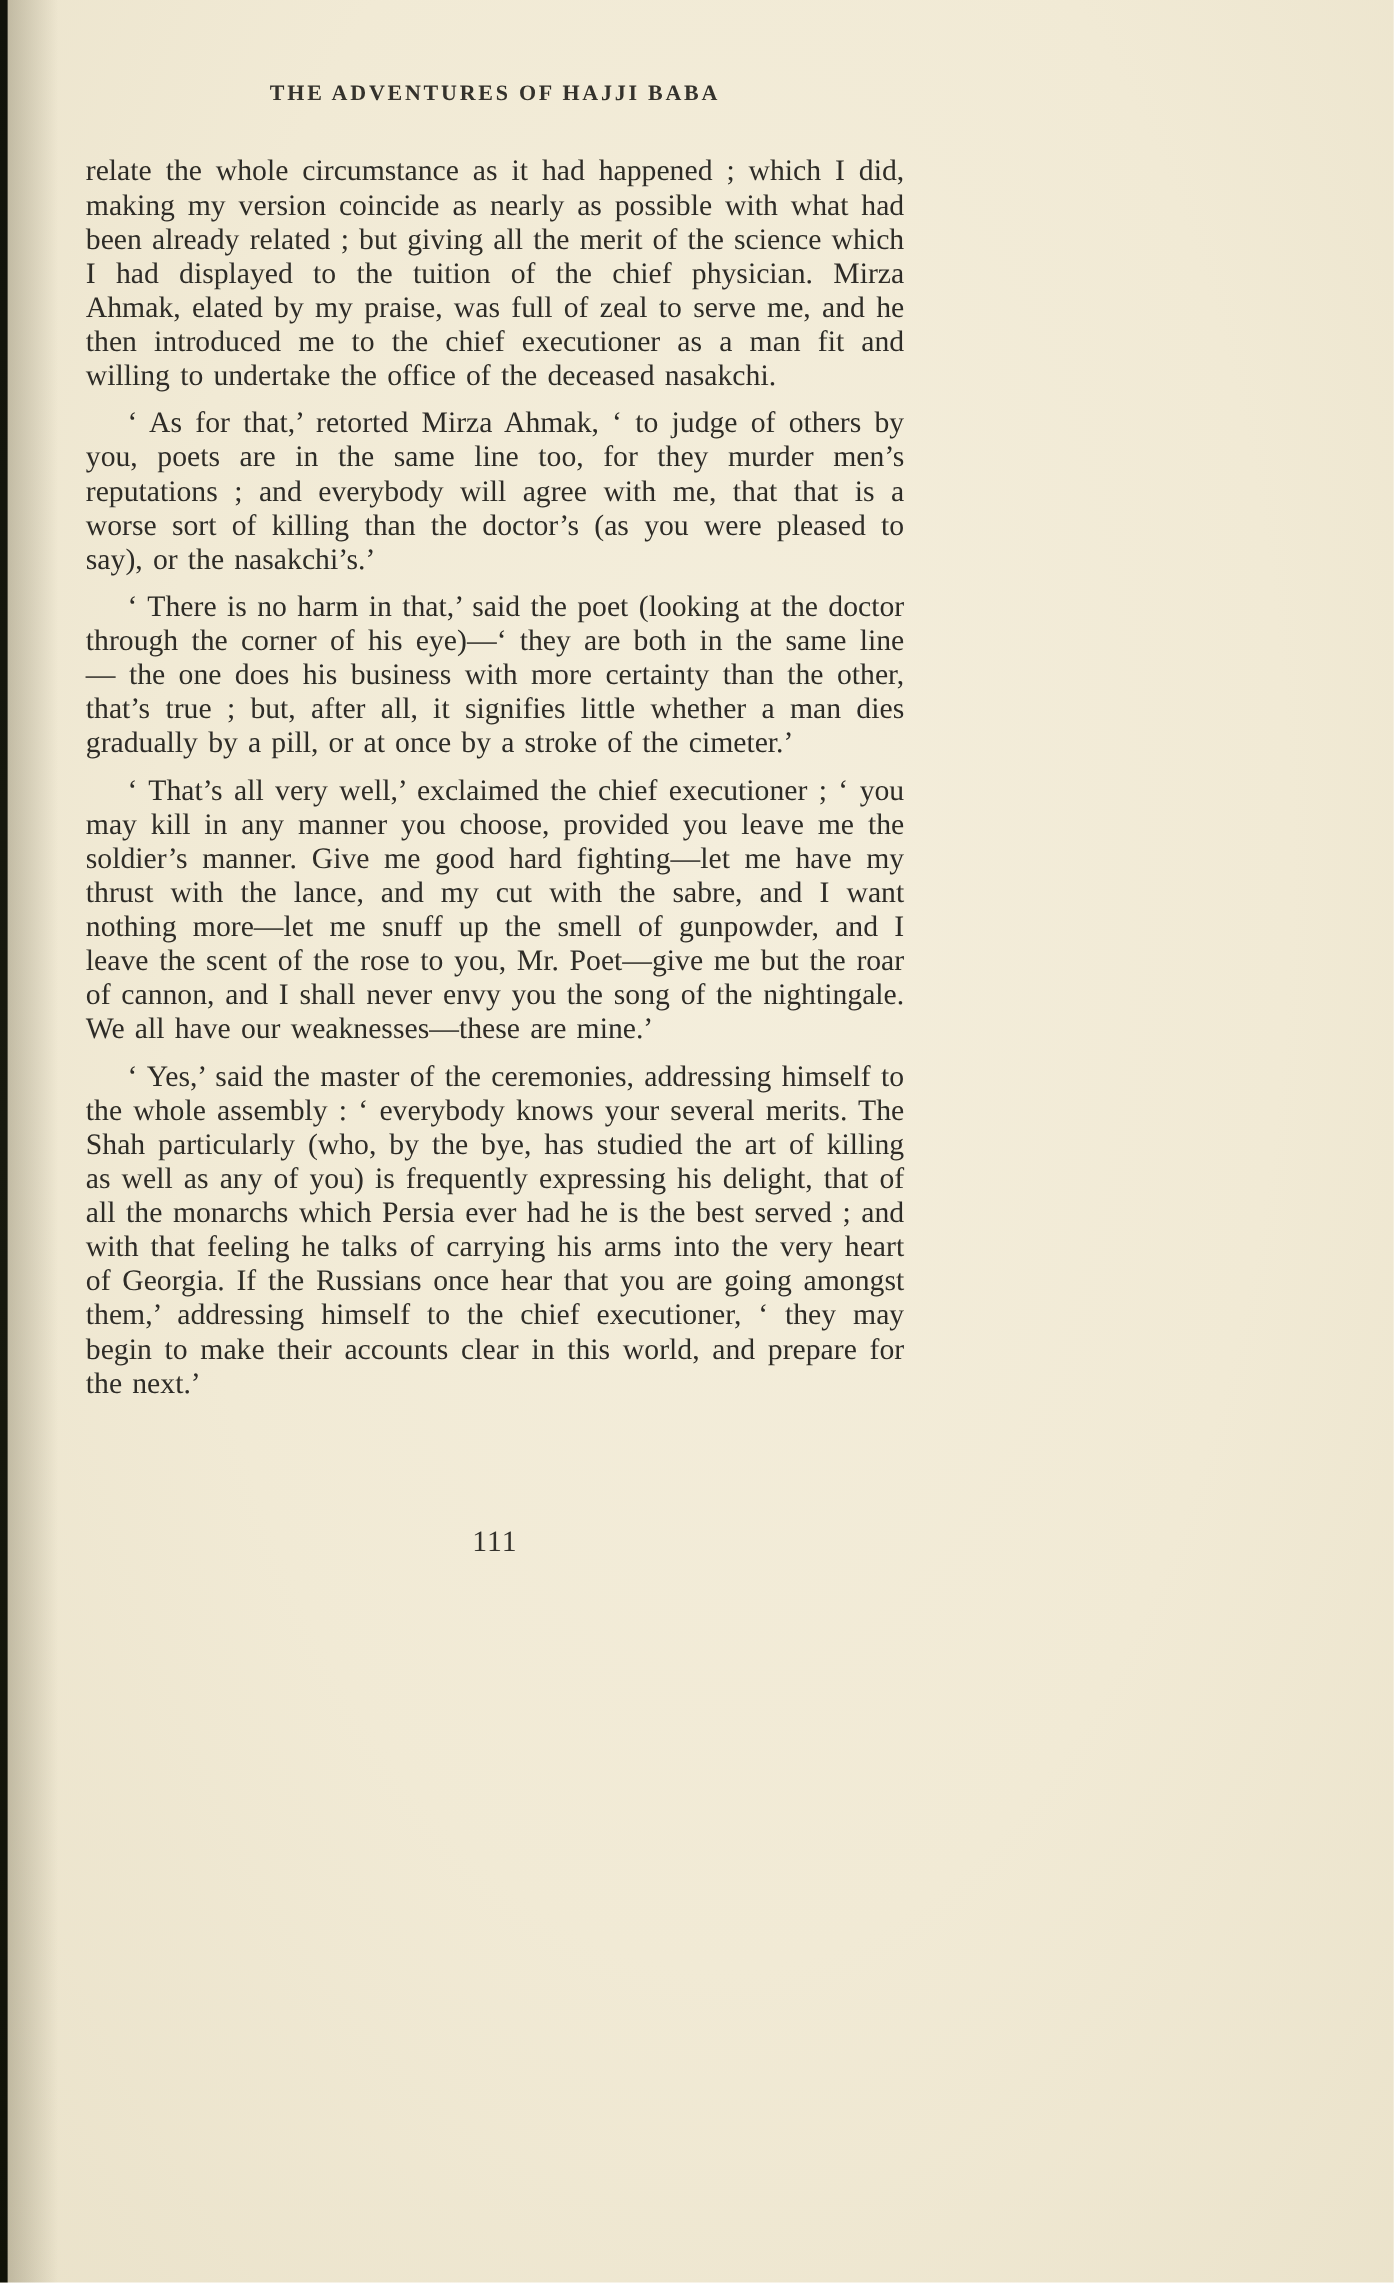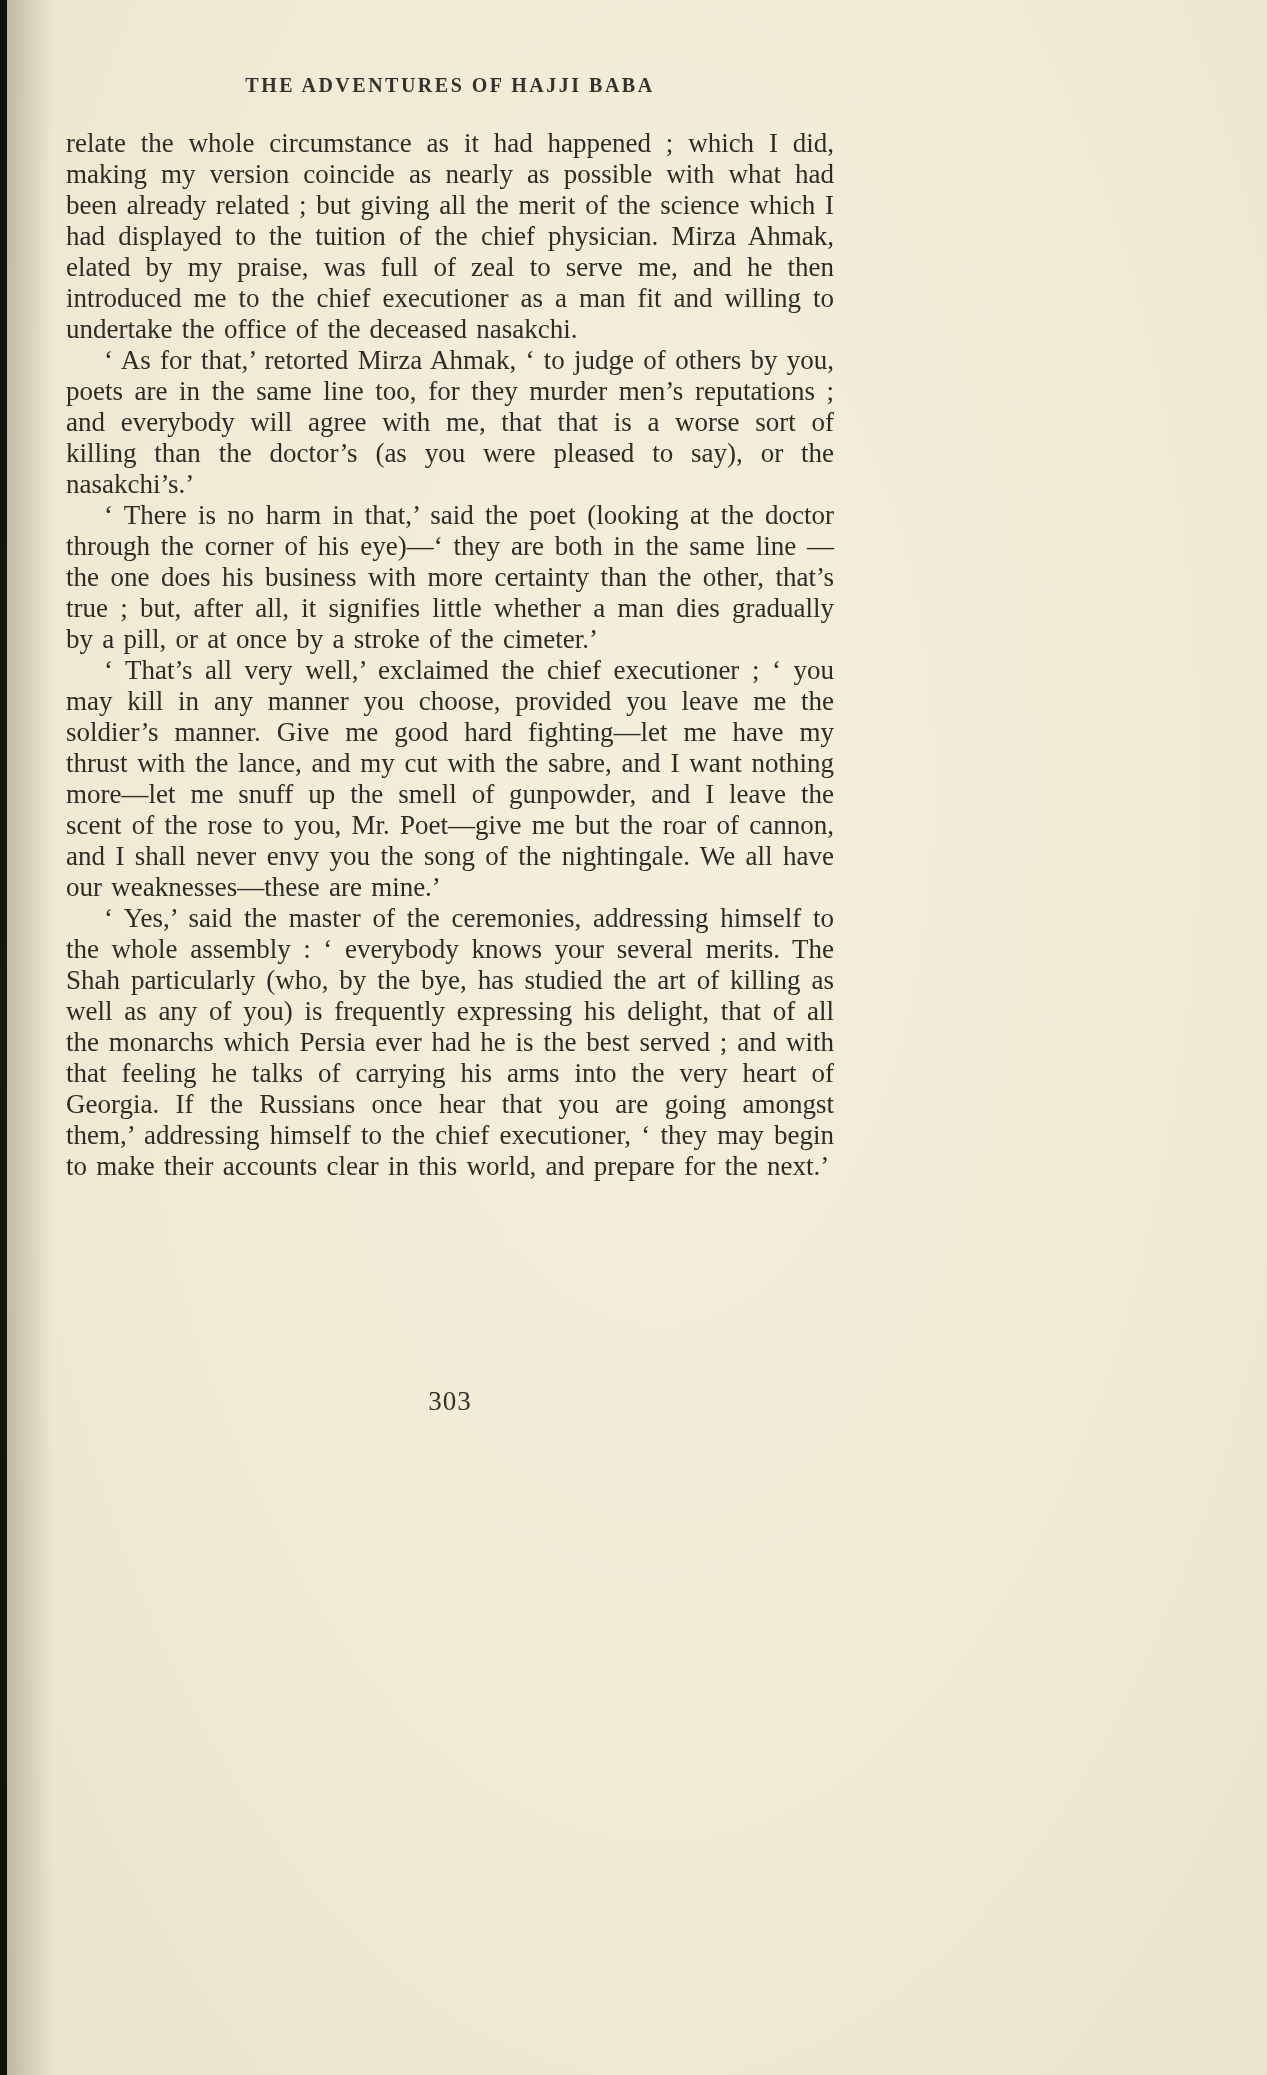--- a/index.html
+++ b/index.html
@@ -49,21 +49,21 @@
     left: 66px;
     top: 128px;
     width: 768px;
     font-size: 27px;
     line-height: 31px;
     text-align: justify;
     text-justify: inter-word;
     word-spacing: 2.5px;
   }
   .text-block p {
-    margin: 0;
+    margin: 12px;
     text-indent: 38px;
   }
   .text-block p.flush {
     text-indent: 0;
   }
   .page-number {
     position: absolute;
     left: 66px;
     top: 1386px;
     width: 768px;
@@ -84,15 +84,15 @@
   <h1 class="running-head">THE ADVENTURES OF HAJJI BABA</h1>
 
   <div class="text-block">
     <p class="flush">relate the whole circumstance as it had happened ; which I did, making my version coincide as nearly as possible with what had been already related ; but giving all the merit of the science which I had displayed to the tuition of the chief physician.  Mirza Ahmak, elated by my praise, was full of zeal to serve me, and he then introduced me to the chief executioner as a man fit and willing to undertake the office of the deceased nasakchi.</p>
     <p>‘ As for that,’ retorted Mirza Ahmak, ‘ to judge of others by you, poets are in the same line too, for they murder men’s reputations ; and everybody will agree with me, that that is a worse sort of killing than the doctor’s (as you were pleased to say), or the nasakchi’s.’</p>
     <p>‘ There is no harm in that,’ said the poet (looking at the doctor through the corner of his eye)—‘ they are both in the same line — the one does his business with more certainty than the other, that’s true ; but, after all, it signifies little whether a man dies gradually by a pill, or at once by a stroke of the cimeter.’</p>
     <p>‘ That’s all very well,’ exclaimed the chief executioner ; ‘ you may kill in any manner you choose, provided you leave me the soldier’s manner.  Give me good hard fighting—let me have my thrust with the lance, and my cut with the sabre, and I want nothing more—let me snuff up the smell of gunpowder, and I leave the scent of the rose to you, Mr. Poet—give me but the roar of cannon, and I shall never envy you the song of the nightingale.  We all have our weaknesses—these are mine.’</p>
     <p>‘ Yes,’ said the master of the ceremonies, addressing himself to the whole assembly :  ‘ everybody knows your several merits. The Shah particularly (who, by the bye, has studied the art of killing as well as any of you) is frequently expressing his delight, that of all the monarchs which Persia ever had he is the best served ; and with that feeling he talks of carrying his arms into the very heart of Georgia.  If the Russians once hear that you are going amongst them,’ addressing himself to the chief executioner, ‘ they may begin to make their accounts clear in this world, and prepare for the next.’</p>
   </div>
 
-  <div class="page-number">303</div>
+  <div class="page-number">111</div>
 
 </div>
 
 </body></html>

